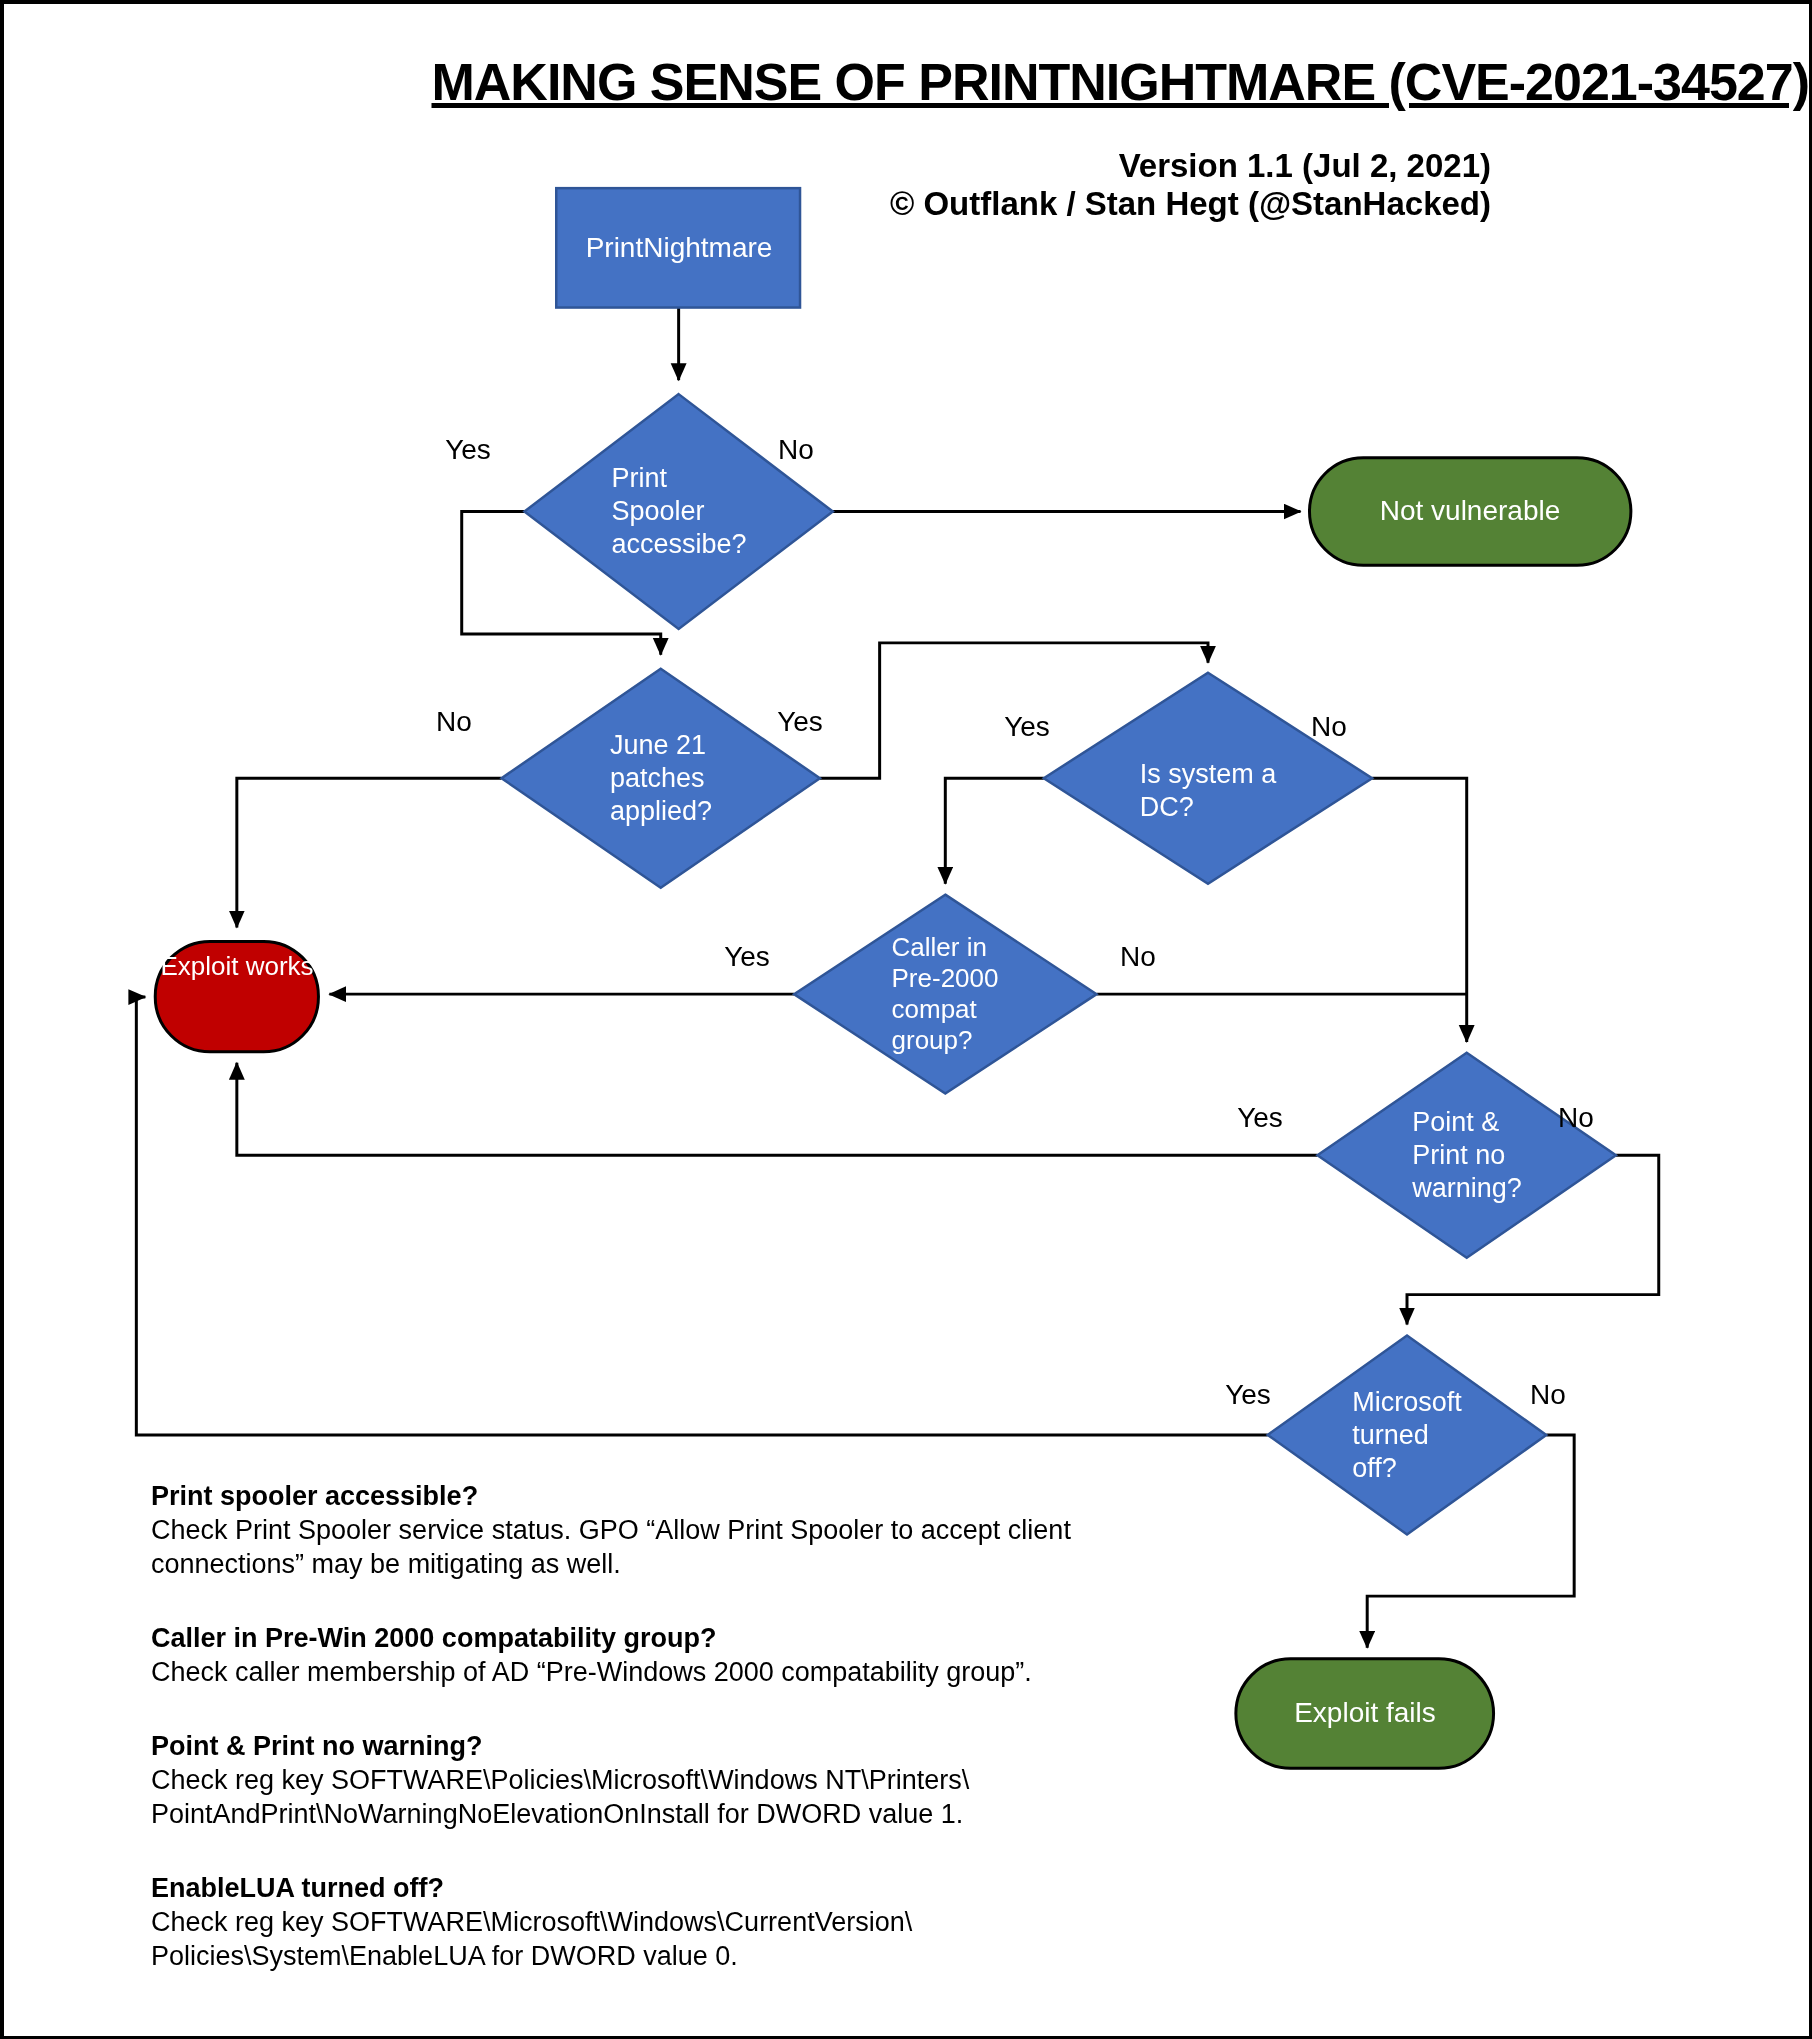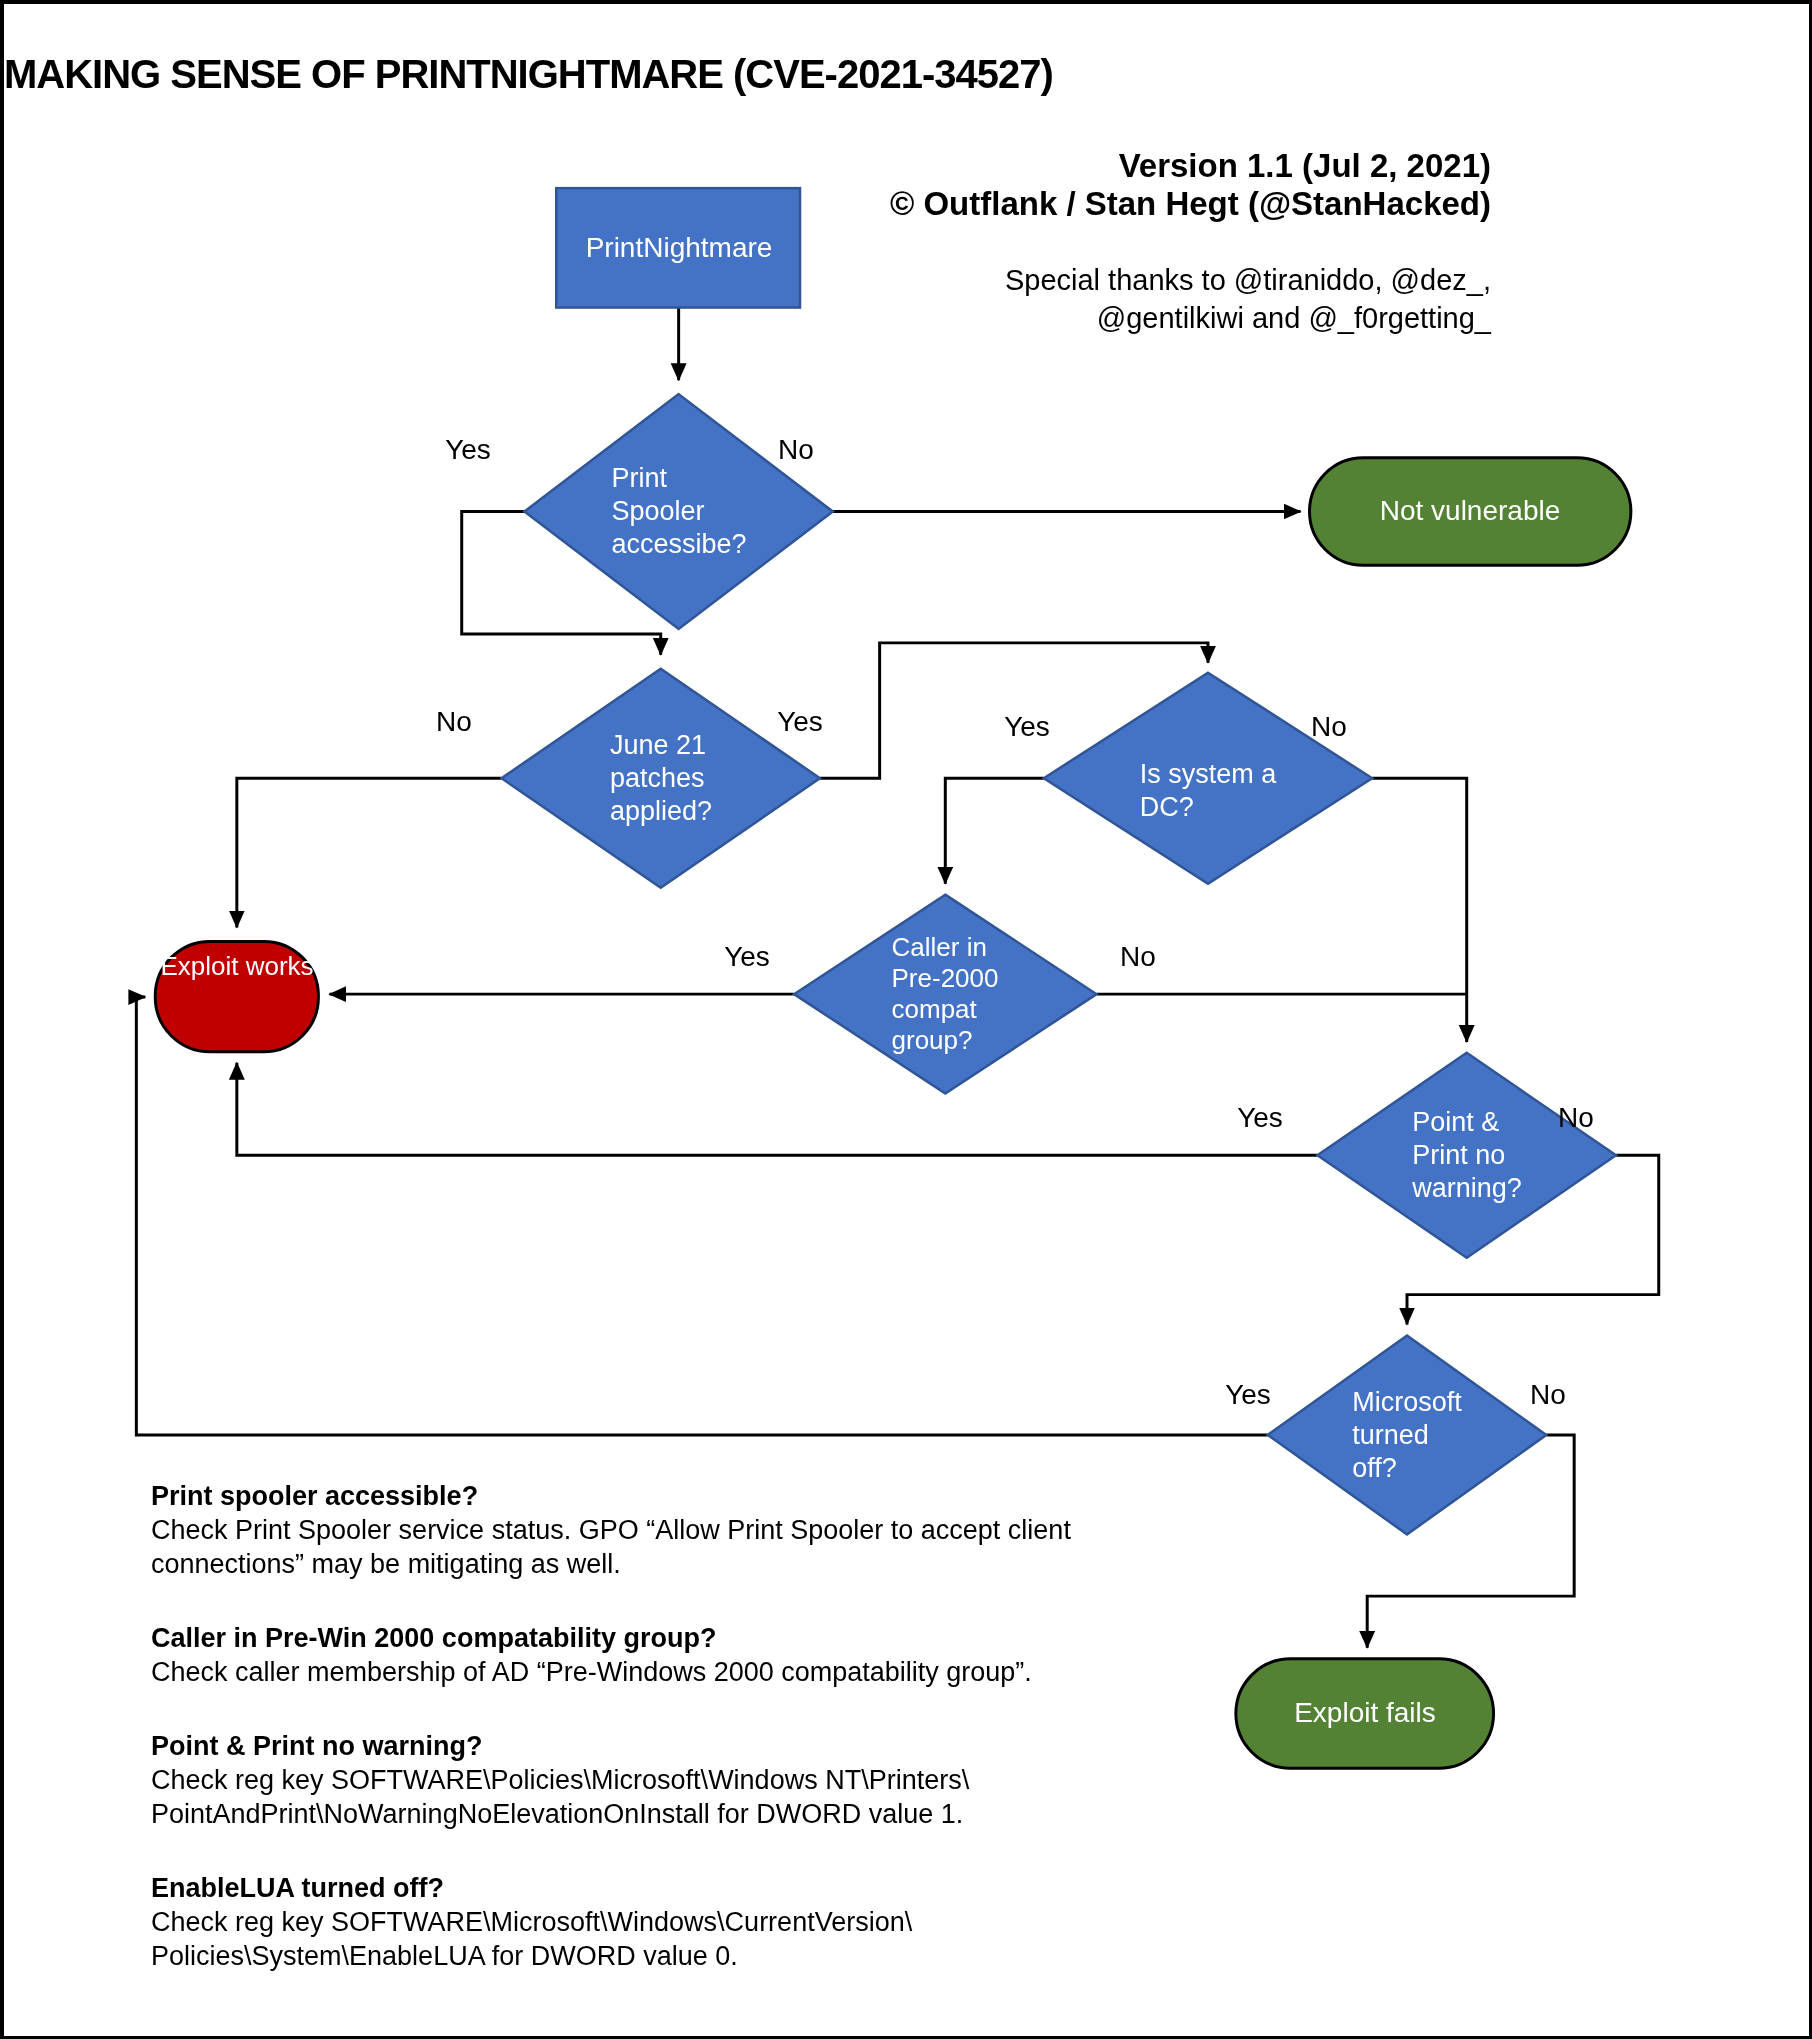--- a/index.html
+++ b/index.html
@@ -1,18 +1,18 @@
 <!DOCTYPE html>
 <html><head>
 <meta charset="utf-8">
 <style>
   html,body{margin:0;padding:0;background:#fff;font-family:"Liberation Sans","DejaVu Sans",sans-serif;}
   .canvas{position:relative;width:1805px;height:2032px;border:4px solid #000;background:#fff;overflow:hidden;}
   .abs{position:absolute;}
-  .title{left:0;top:48px;width:100%;text-align:left;font-size:40px;font-weight:800;letter-spacing:-1px;color:#000;}
+  .title{left:0;top:48px;width:100%;text-align:right;font-size:52px;font-weight:800;letter-spacing:-1px;color:#000;text-decoration:underline;}
   .meta{right:318px;top:131px;text-align:right;font-size:33px;font-weight:700;line-height:38px;color:#000;margin-top:12px;}
   .thanks{right:318px;top:257px;text-align:right;font-size:29px;font-weight:400;line-height:38px;color:#000;}
   svg.wires{left:0;top:0;width:1805px;height:2032px;}
   .node-text{color:#fff;font-size:27px;line-height:33px;font-weight:500;text-align:left;white-space:pre-line;transform:translate(-50%,-50%);}
   .pill-text{color:#fff;font-size:28px;font-weight:500;text-align:center;transform:translate(-50%,-50%);white-space:nowrap;}
   .edge-label{color:#000;font-size:28px;font-weight:500;transform:translate(-50%,-50%);white-space:nowrap;}
   .notes{left:147px;top:1475px;width:1075px;color:#000;}
   .note{margin-bottom:40px;}
   .note .h{font-size:27px;font-weight:700;line-height:34px;}
   .note .b{font-size:27px;font-weight:400;line-height:34px;white-space:pre-line;}
@@ -54,24 +54,20 @@
     <rect x="152" y="942" width="164" height="111" rx="55" fill="#C00000" stroke="#000" stroke-width="3"></rect>
     <polygon points="1470,1054 1620,1157 1470,1260 1320,1157" fill="#4472C4" stroke="#2F5597" stroke-width="2.5"></polygon>
     <polygon points="1410,1338 1550,1438 1410,1538 1270,1438" fill="#4472C4" stroke="#2F5597" stroke-width="2.5"></polygon>
     <rect x="1238" y="1663" width="259" height="110" rx="55" fill="#548235" stroke="#000" stroke-width="3"></rect>
   </svg>
 
   <div class="abs title">MAKING SENSE OF PRINTNIGHTMARE (CVE-2021-34527)</div>
   <div class="abs meta">
     <div>Version 1.1 (Jul 2, 2021)</div>
     <div>© Outflank / Stan Hegt (@StanHacked)</div>
-  </div>
-  <div class="abs thanks">
-    <div>Special thanks to @tiraniddo, @dez_,</div>
-    <div>@gentilkiwi and @_f0rgetting_</div>
   </div>
 
   <div class="abs pill-text" style="left:675px;top:244px;">PrintNightmare</div>
   <div class="abs node-text" style="left:675px;top:507px;">Print
 Spooler
 accessibe?</div>
   <div class="abs pill-text" style="left:1466px;top:507px;">Not vulnerable</div>
   <div class="abs node-text" style="left:657px;top:774px;">June 21
 patches
 applied?</div>

